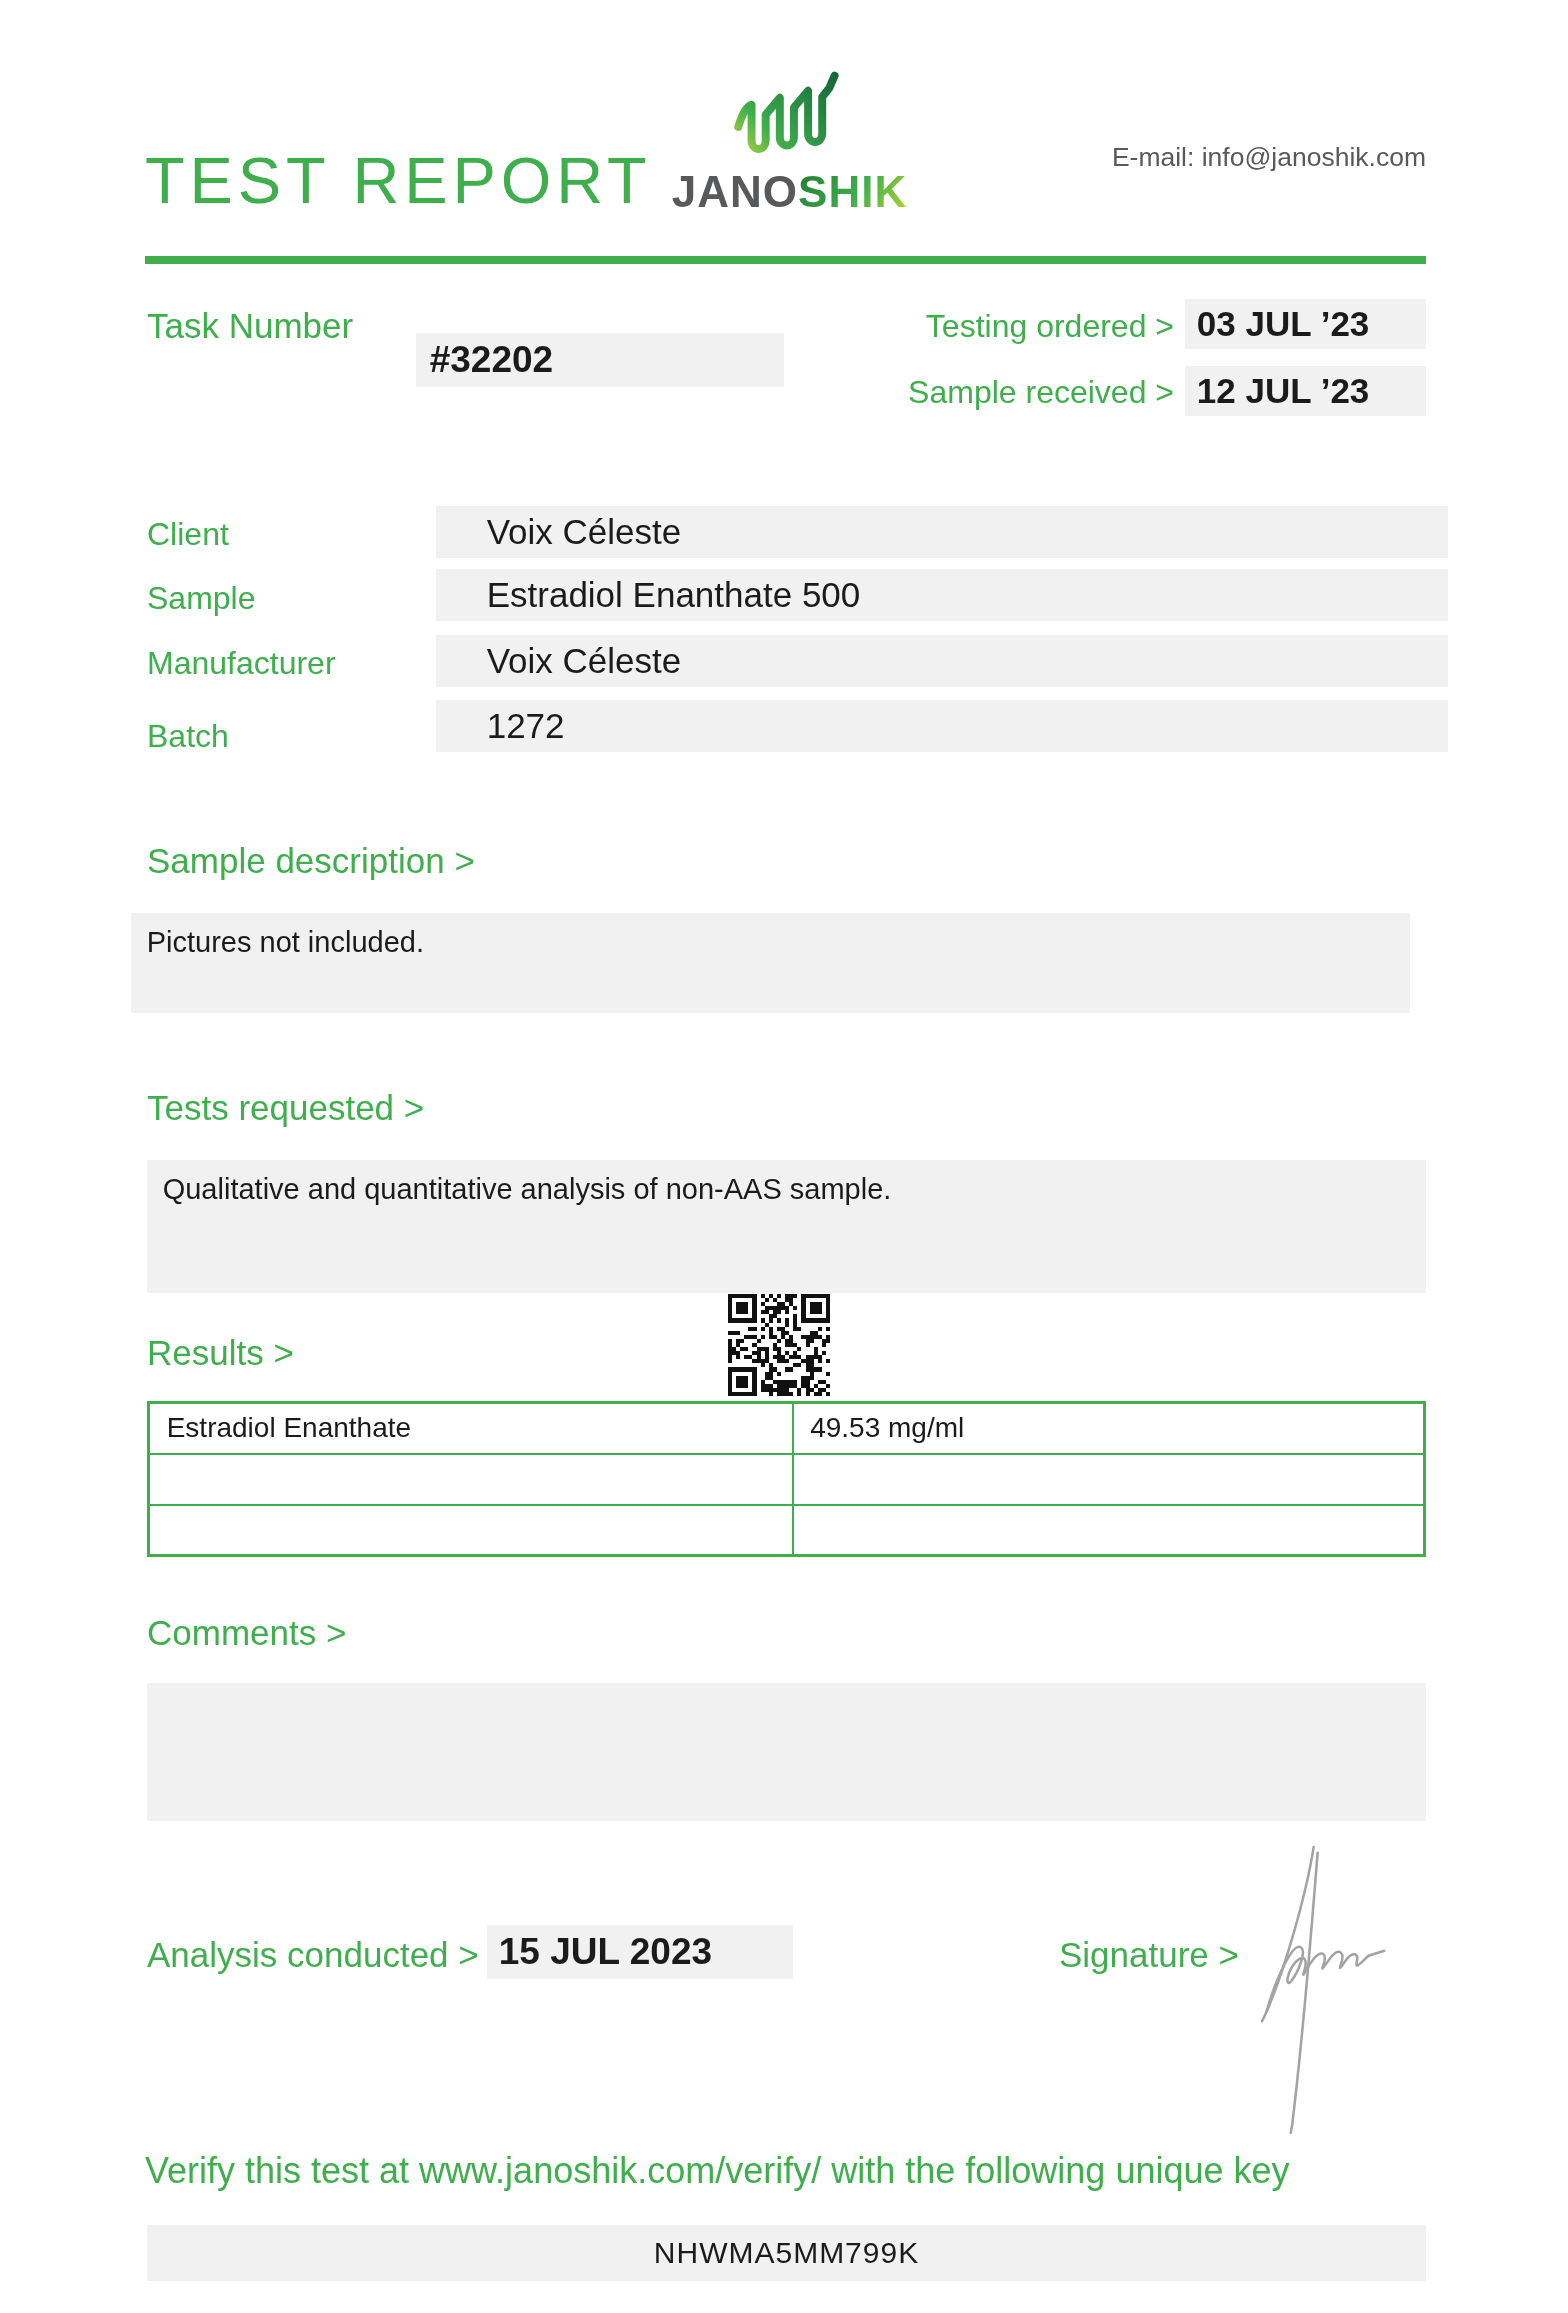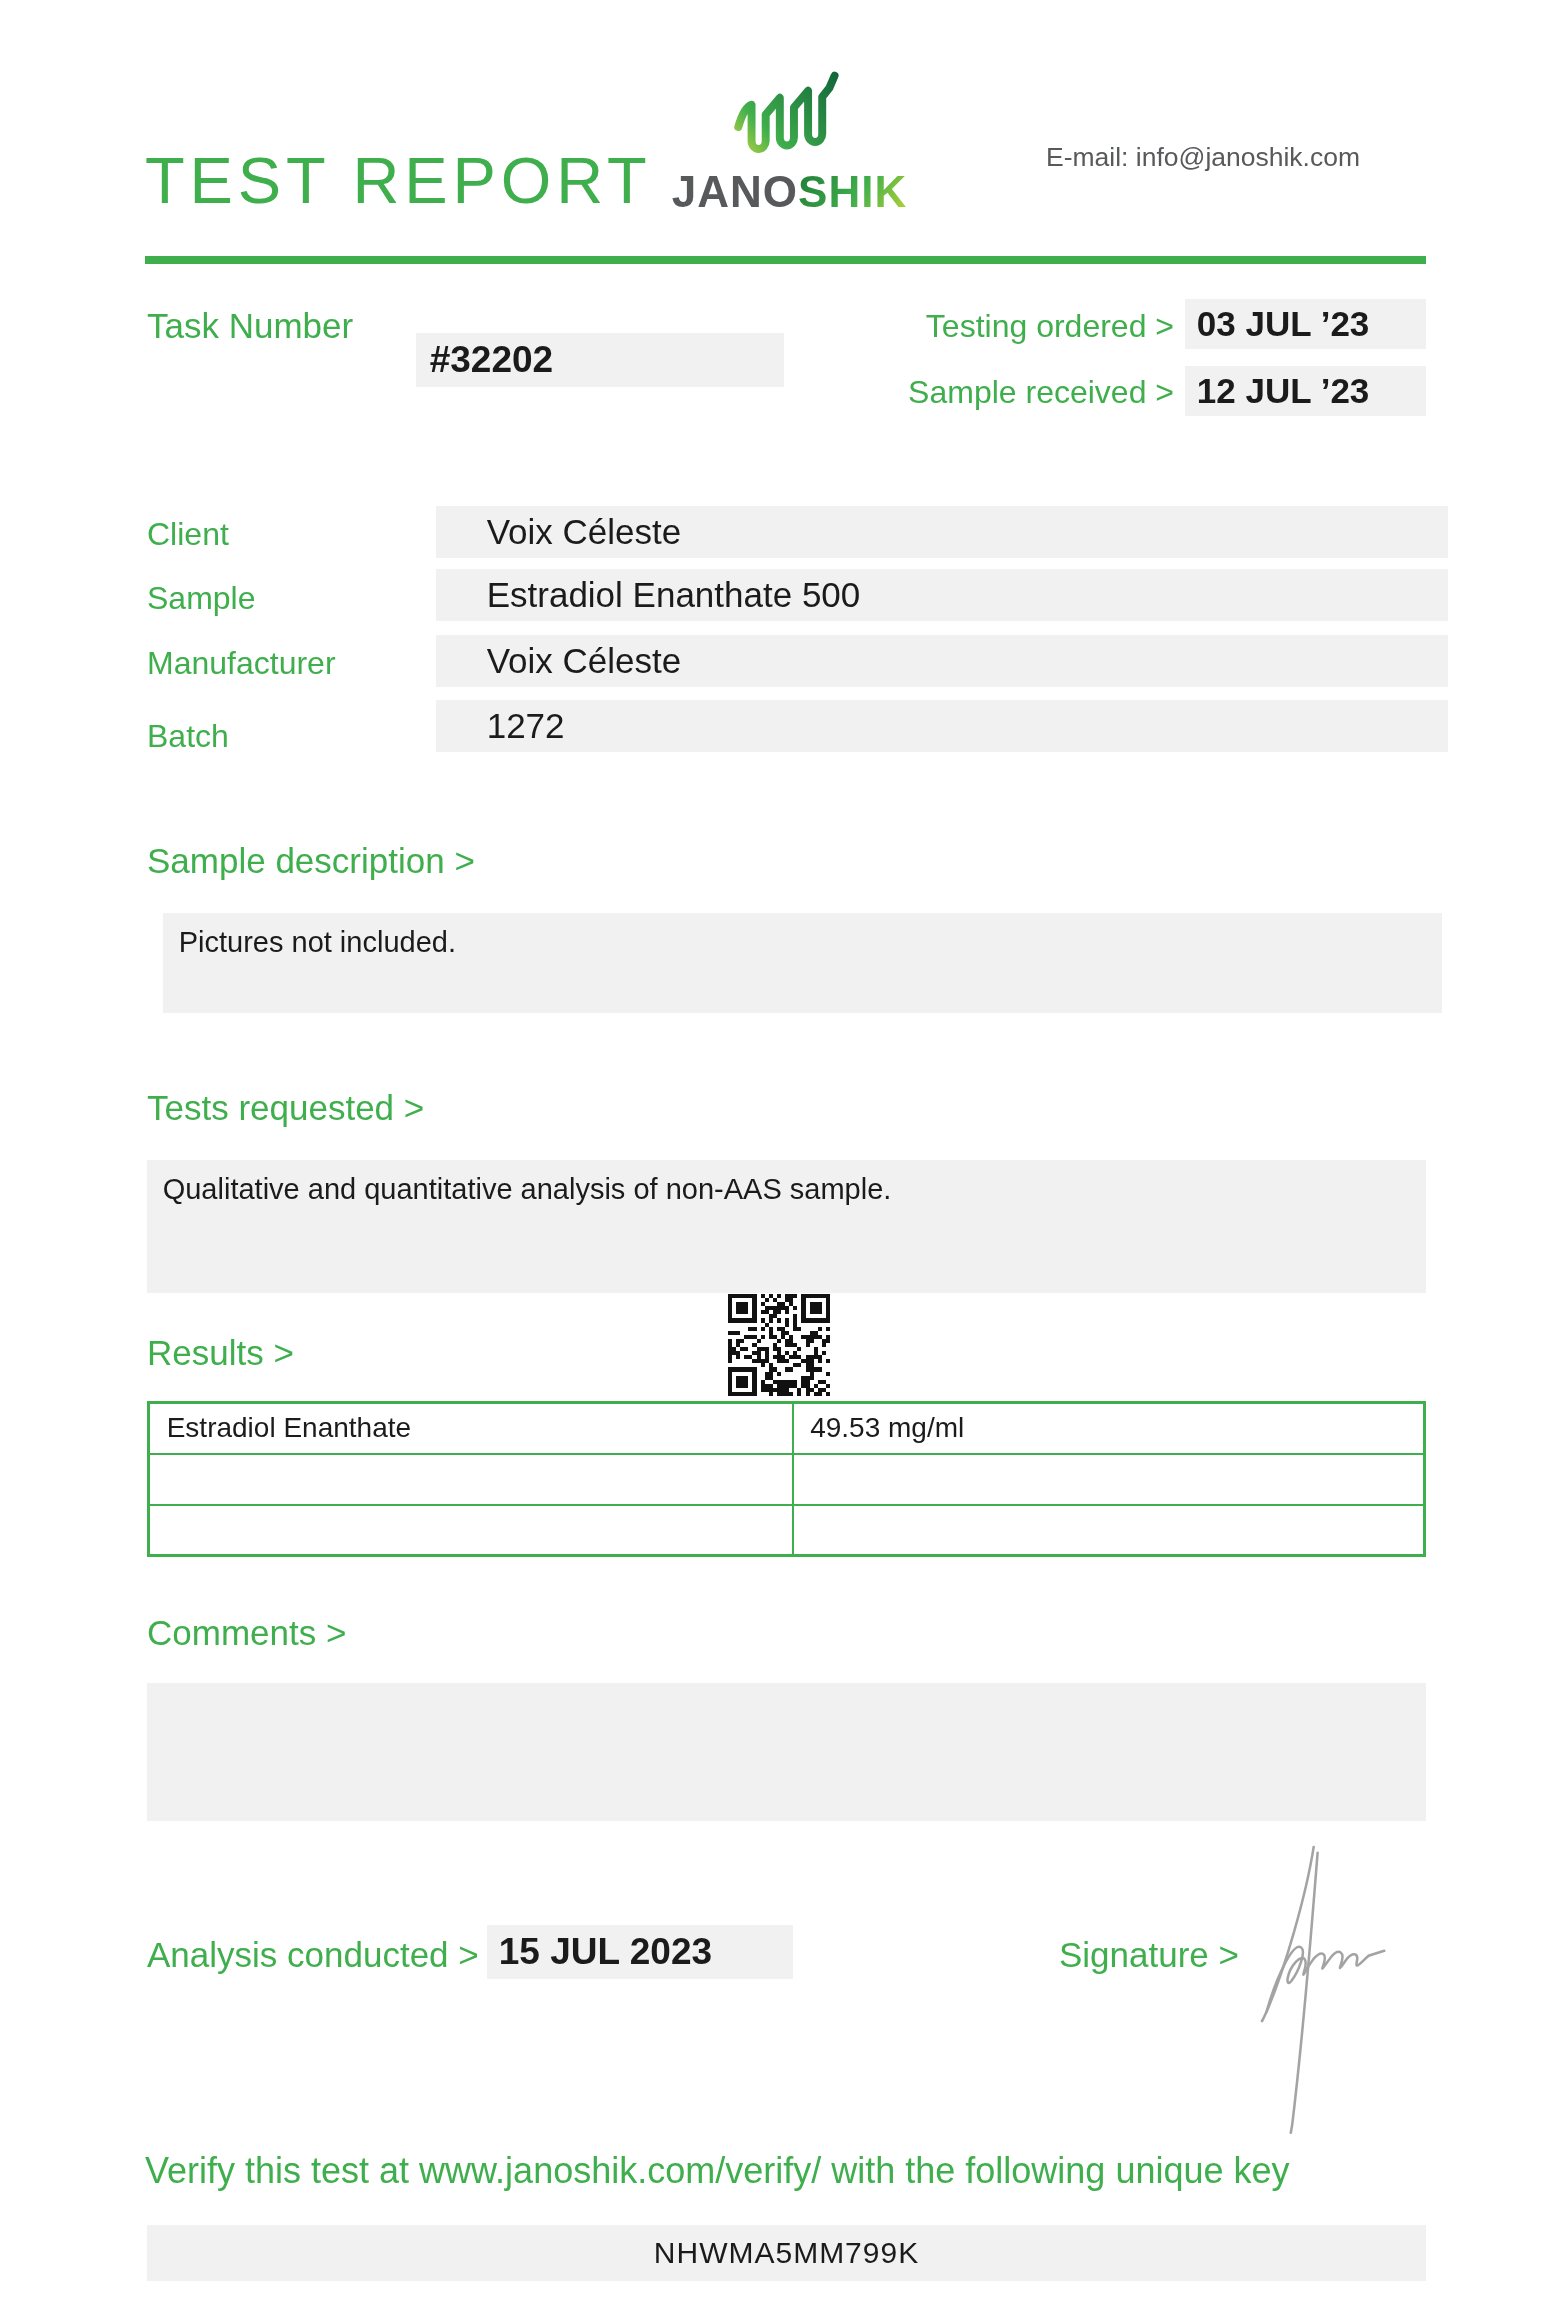--- a/index.html
+++ b/index.html
@@ -15,21 +15,21 @@
 
   .abs{position:absolute;}
 
   
   .title{left:145px;top:143px;font-size:65px;letter-spacing:4.9px;color:var(--green);font-weight:400;white-space:nowrap;}
   .logo-mark{left:733px;top:69px;width:106px;height:100px;}
   .wordmark{left:667px;top:167px;width:245px;text-align:center;font-size:44px;font-weight:bold;letter-spacing:1px;white-space:nowrap;}
   .wordmark .gray{color:var(--dgray);}
   .wordmark .grn{background:linear-gradient(125deg,#1f7a35 0%,#3fae4c 55%,#b8d434 100%);
     -webkit-background-clip:text;background-clip:text;-webkit-text-fill-color:transparent;color:var(--green);}
-  .contact{left:980px;top:137px;width:446px;text-align:center;color:var(--dgray);font-size:26.5px;line-height:41px;white-space:nowrap;}
+  .contact{left:980px;top:137px;width:446px;text-align:right;color:var(--dgray);font-size:26.5px;line-height:41px;white-space:nowrap;}
   .rule{left:145px;top:256px;width:1281px;height:7.8px;background:var(--green);}
 
   
   .green-label{color:var(--green);white-space:nowrap;}
   .task-label{left:147px;top:306px;font-size:35px;}
   .valbox{background:var(--box);display:flex;align-items:center;}
   .task-box{left:416px;top:297px;width:368px;height:54px;margin-top:36px;}
   .task-box span{font-size:37px;font-weight:600;padding-left:13.7px;}
   .ordered-label{left:833px;top:308px;width:341px;text-align:right;font-size:32px;}
   .received-label{left:833px;top:374px;width:341px;text-align:right;font-size:32px;}
@@ -42,21 +42,21 @@
   .field-label{left:147px;font-size:32px;}
   .fl-0{top:516px;} .fl-1{top:580px;} .fl-2{top:645px;} .fl-3{top:718px;}
   .field-box{left:436px;width:1012px;height:52px;padding-left:36px;}
   .fb-0{top:506px;} .fb-1{top:569px;} .fb-2{top:635px;} .fb-3{top:700px;}
   .field-box span{font-size:35px;padding-left:14.7px;white-space:nowrap;}
 
   
   .section-heading{left:147px;font-size:35px;color:var(--green);white-space:nowrap;}
   .sh-desc{top:841px;} .sh-tests{top:1088px;} .sh-results{top:1333px;} .sh-comments{top:1613px;}
   .textbox{background:var(--box);font-size:29px;padding:9.8px 15.7px;line-height:39px;}
-  .desc-box{left:163px;top:913px;width:1279px;height:100px;}
+  .desc-box{left:131px;top:913px;width:1279px;height:100px;}
   .tests-box{left:147px;top:1160px;width:1279px;height:133px;}
   .comments-box{left:147px;top:1683px;width:1279px;height:138px;}
 
   
   .qr{left:728px;top:1294px;width:102px;height:102px;}
 
   
   .results-table{left:147px;top:1401px;width:1279px;border-collapse:collapse;table-layout:fixed;}
   .results-table td{border:2.9px solid var(--green);height:51px;font-size:28px;padding:0 0 0 16.7px;vertical-align:middle;background:#fff;}
   .results-table .c1{width:644px;}

